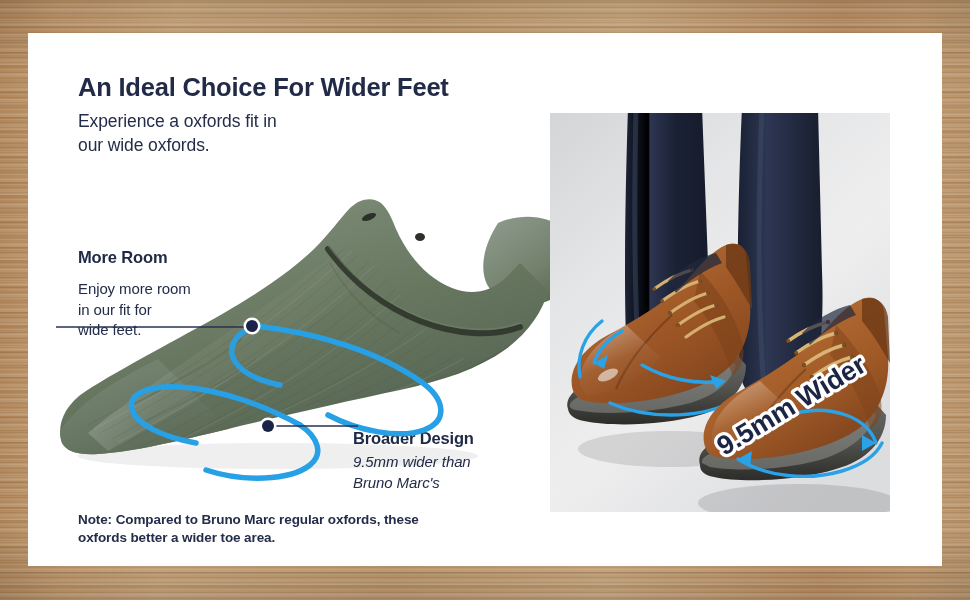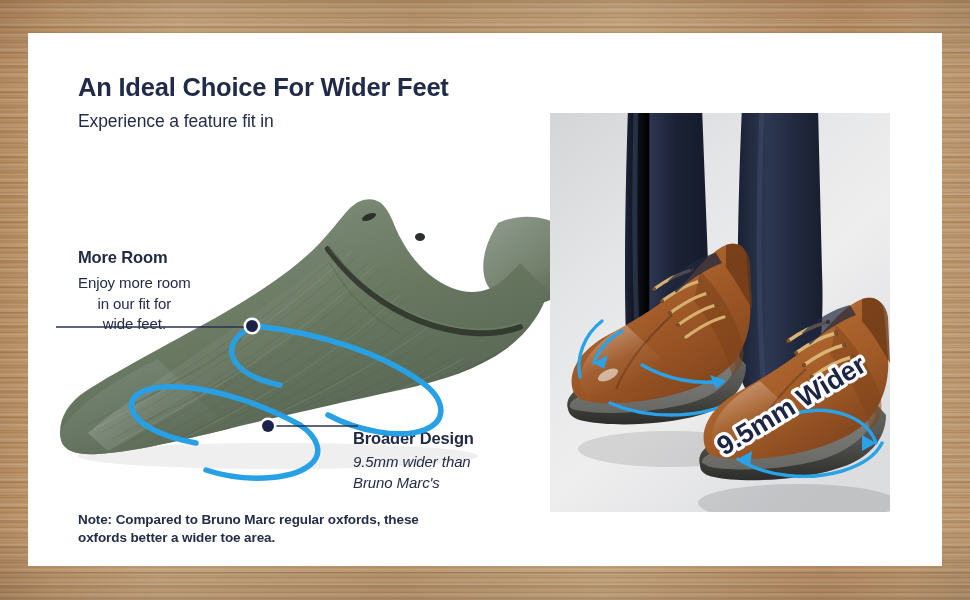--- a/index.html
+++ b/index.html
@@ -102,21 +102,21 @@
     line-height: 20.5px;
     color: #232d49;
     letter-spacing: -0.1px;
   }
 
   .co-left {
     position: absolute;
     left: 50px;
     top: 167px;
   }
-  .co-left .callout-body { margin-top: 6px; text-align: center; }
+  .co-left .callout-body { margin-top: 12px; }
 
   .co-right {
     position: absolute;
     left: 325px;
     top: 348px;
   }
   .co-right .callout-body { margin-top: 4px; font-style: italic; }
 
   .note {
     position: absolute;
@@ -156,21 +156,22 @@
 <div id="stage">
 
   <div class="wood"></div>
   <div class="wood-shade"></div>
 
   <div class="card">
 
     <div class="headline">An Ideal Choice For Wider Feet</div>
 
     <div class="subhead">
-      <div>Experience a feature fit in</div>
+      <div>Experience a oxfords fit in</div>
+      <div>our wide oxfords.</div>
     </div>
 
     <div class="co-left">
       <div class="callout-title">More Room</div>
       <div class="callout-body">
         <div>Enjoy more room</div>
         <div>in our fit for</div>
         <div>wide feet.</div>
       </div>
     </div>

